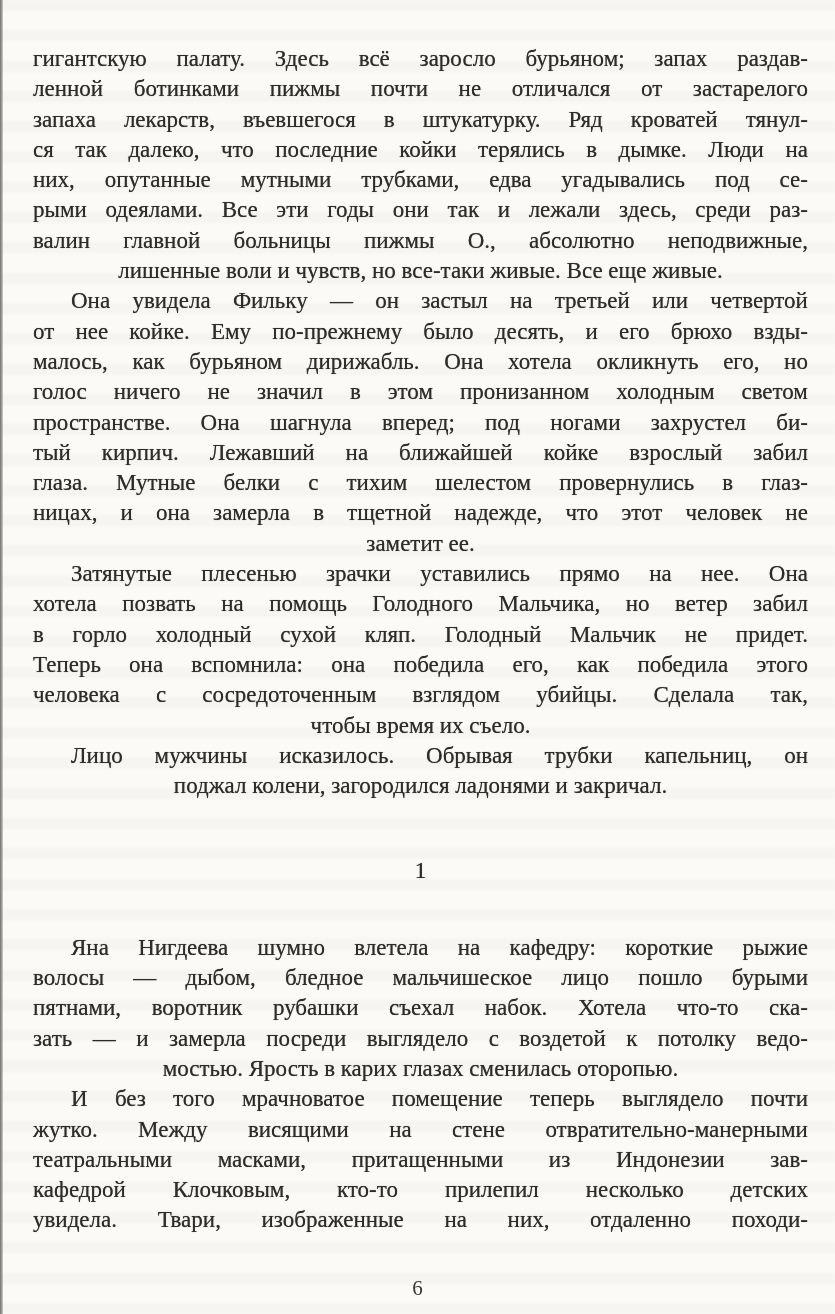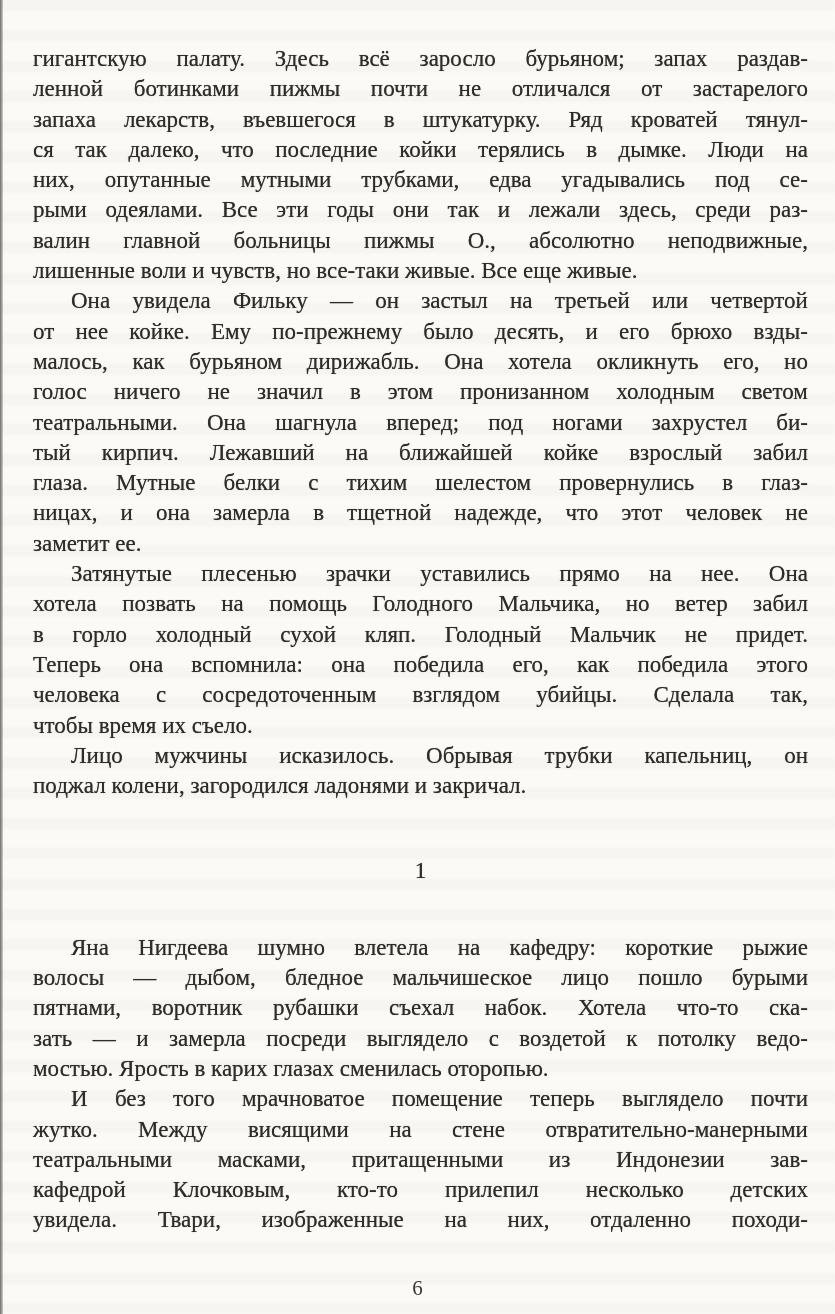--- a/index.html
+++ b/index.html
@@ -41,21 +41,21 @@
   .line {
     height: 30.3px;
     line-height: 30.3px;
     white-space: nowrap;
   }
   .line.fill {
     display: flex;
     justify-content: space-between;
   }
   .line.fill span { display: inline-block; }
-  .line.tail { text-align: left; }
+  .line.tail { text-align: center; }
   .line.indent { padding-left: 38px; }
   .section-number {
     text-align: center;
     font-size: 24px;
     line-height: 30.3px;
     margin-top: 54px;
     margin-bottom: 47px;
   }
   .page-number {
     position: absolute;
@@ -196,21 +196,21 @@
             <span>ничего</span>
             <span>не</span>
             <span>значил</span>
             <span>в</span>
             <span>этом</span>
             <span>пронизанном</span>
             <span>холодным</span>
             <span>светом</span>
           </div>
           <div class="line fill">
-            <span>театральными.</span>
+            <span>пространстве.</span>
             <span>Она</span>
             <span>шагнула</span>
             <span>вперед;</span>
             <span>под</span>
             <span>ногами</span>
             <span>захрустел</span>
             <span>би-</span>
           </div>
           <div class="line fill">
             <span>тый</span>

